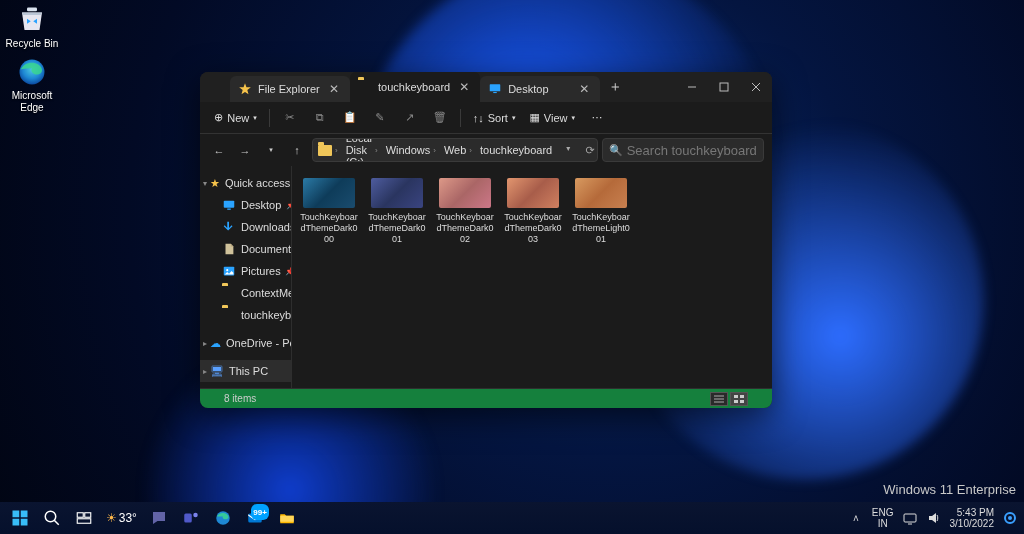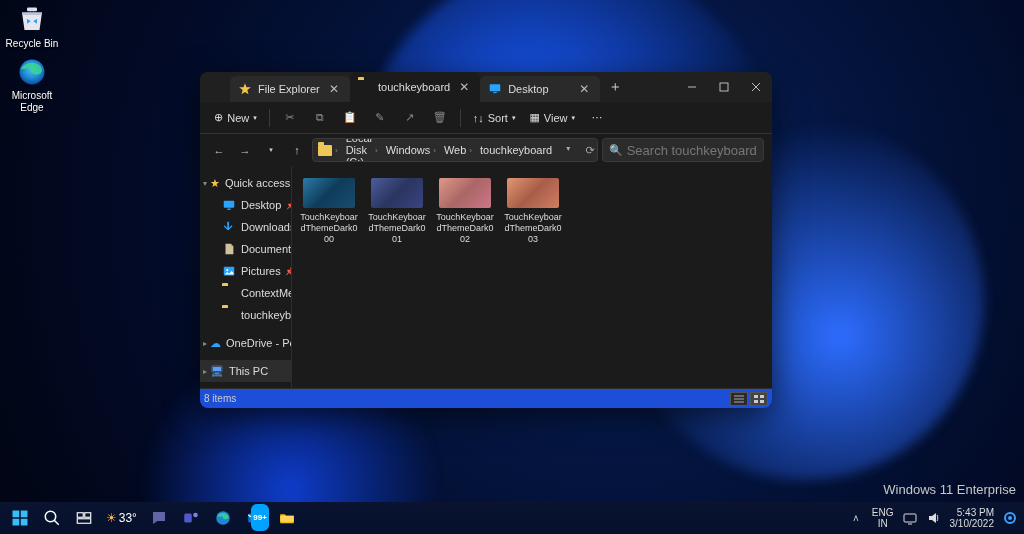--- a/index.html
+++ b/index.html
@@ -97,43 +97,43 @@
   .content { flex:1; overflow:auto; padding:12px 6px; }
   .grid { display:flex; flex-wrap:wrap; gap:4px 6px; }
   .file {
     width:62px; display:flex; flex-direction:column; align-items:center;
     font-size:9px; color:#ddd; text-align:center; line-height:11px;
   }
   .thumb { width:52px; height:30px; border-radius:2px; margin-bottom:4px; }
   .fname { word-break: break-word; }
 
   .statusbar {
-    height:20px; background:#1d4ed8; border-top:1px solid #2e2e2e;
-    display:flex; align-items:center; padding:0 4px; font-size:10px; color:#ccc;
+    height:20px; background:#15803d; border-top:1px solid #2e2e2e;
+    display:flex; align-items:center; padding:0 24px; font-size:10px; color:#ccc;
   }
   .statusbar .viewbtns { margin-left:auto; display:flex; gap:2px; }
   .viewbtns .vb { width:18px; height:14px; border:1px solid #555; background:#2a2a2a; display:flex; align-items:center; justify-content:center; }
   .viewbtns .vb.active { background:#444; }
 
   
   .watermark {
     position:absolute; right:8px; bottom:38px; text-align:right;
     font-size:13px; color:#c8c8c8; line-height:13px;
   }
 
   
   .taskbar {
     position:absolute; bottom:0; left:0; right:0; height:32px;
     background: linear-gradient(180deg, #0a1430 0%, #05102c 100%);
     display:flex; align-items:center; padding:0 6px;
   }
   .tb-left { display:flex; align-items:center; gap:4px; }
   .tb-item { width:28px; height:28px; display:flex; align-items:center; justify-content:center; border-radius:4px; position:relative; }
   .tb-item svg { width:18px; height:18px; }
-  .tb-badge { position:absolute; top:0; right:0; min-width:14px; height:27px; padding:0 2px; background:#00a2ff; color:#fff; border-radius:6px; font-size:8px; font-weight:bold; display:flex; align-items:center; justify-content:center; }
+  .tb-badge { position:absolute; top:0; right:0; min-width:14px; height:16px; padding:0 2px; background:#00a2ff; color:#fff; border-radius:6px; font-size:8px; font-weight:bold; display:flex; align-items:center; justify-content:center; }
   .tb-weather { display:flex; align-items:center; gap:2px; font-size:12px; color:#fff; padding:0 4px; }
   .tb-right { margin-left:auto; display:flex; align-items:center; gap:8px; font-size:10px; color:#ddd; }
   .tray-icon { width:16px; height:16px; display:flex; align-items:center; justify-content:center; }
   .lang { text-align:center; line-height:11px; }
   .clock { text-align:right; line-height:11px; }
 
   
   .g0 { background: linear-gradient(135deg,#2b7aa6,#0e3c5a,#1a4c6e); }
   .g1 { background: linear-gradient(135deg,#4e5c9e,#2a3560,#3a4480); }
   .g2 { background: linear-gradient(135deg,#d98,#a66,#c78); }
@@ -370,20 +370,24 @@
             <div class="fname">TouchKeyboardThemeDark001</div>
           </div>
           <div class="file">
             <div class="thumb g2"></div>
             <div class="fname">TouchKeyboardThemeDark002</div>
           </div>
           <div class="file">
             <div class="thumb g3"></div>
             <div class="fname">TouchKeyboardThemeDark003</div>
           </div>
+          <div class="file">
+            <div class="thumb g5"></div>
+            <div class="fname">TouchKeyboardThemeLight001</div>
+          </div>
         </div>
     </div>
   </div>
 
   <div class="statusbar">
     <span>8 items</span>
     <div class="viewbtns">
       <div class="vb">
         <svg width="10" height="8" viewBox="0 0 10 8">
             <line x1="0" y1="1" x2="10" y2="1" stroke="#aaa"></line>

